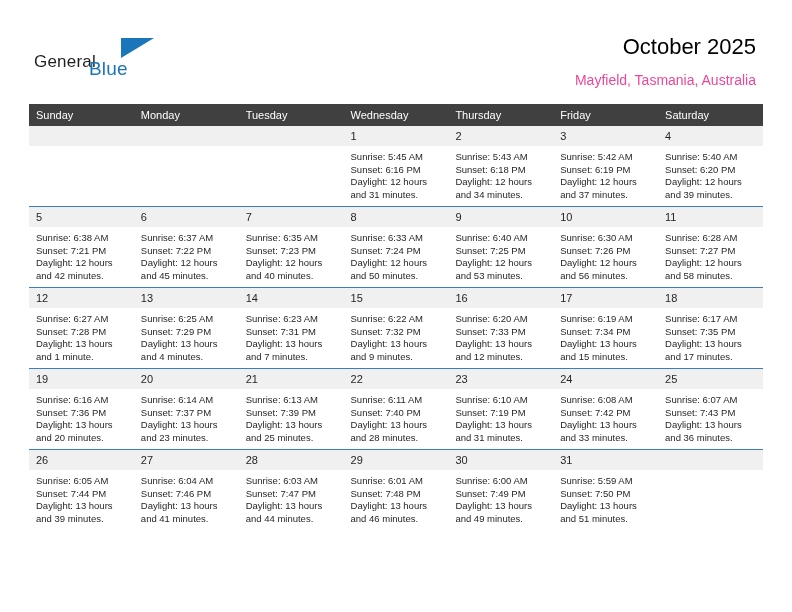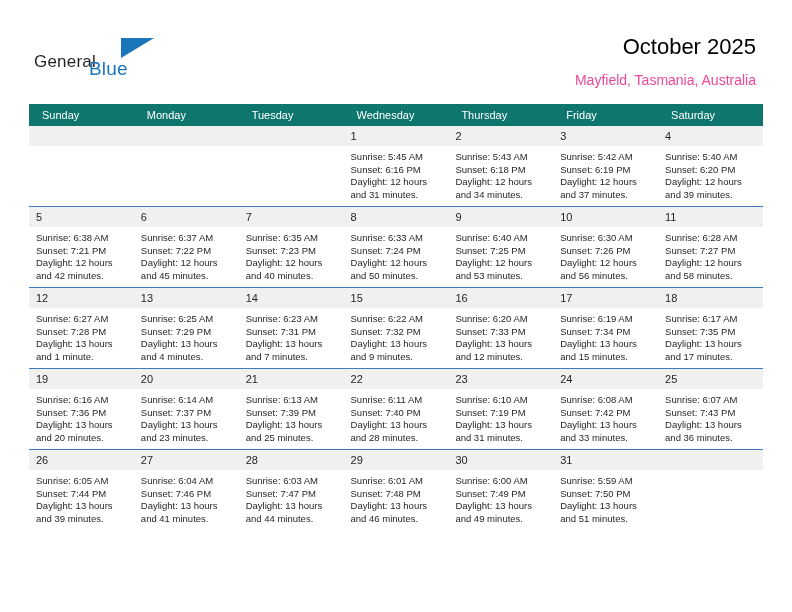--- a/index.html
+++ b/index.html
@@ -87,26 +87,26 @@
   
   .calendar {
     position: absolute;
     left: 29px;
     top: 104px;
     width: 734px;
     border-collapse: collapse;
     table-layout: fixed;
   }
   .calendar th {
-    background: #0f766e;
+    background: #404040;
     color: #ffffff;
     font-size: 11px;
     font-weight: normal;
     text-align: left;
-    padding: 5px 0 5px 13px;
+    padding: 5px 0 5px 7px;
     height: 11px;
     border: none;
   }
   .calendar td {
     width: 104.85px;
     vertical-align: top;
     padding: 0;
     border: none;
     border-top: 1px solid #3c7dc0;
     background: #ffffff;

